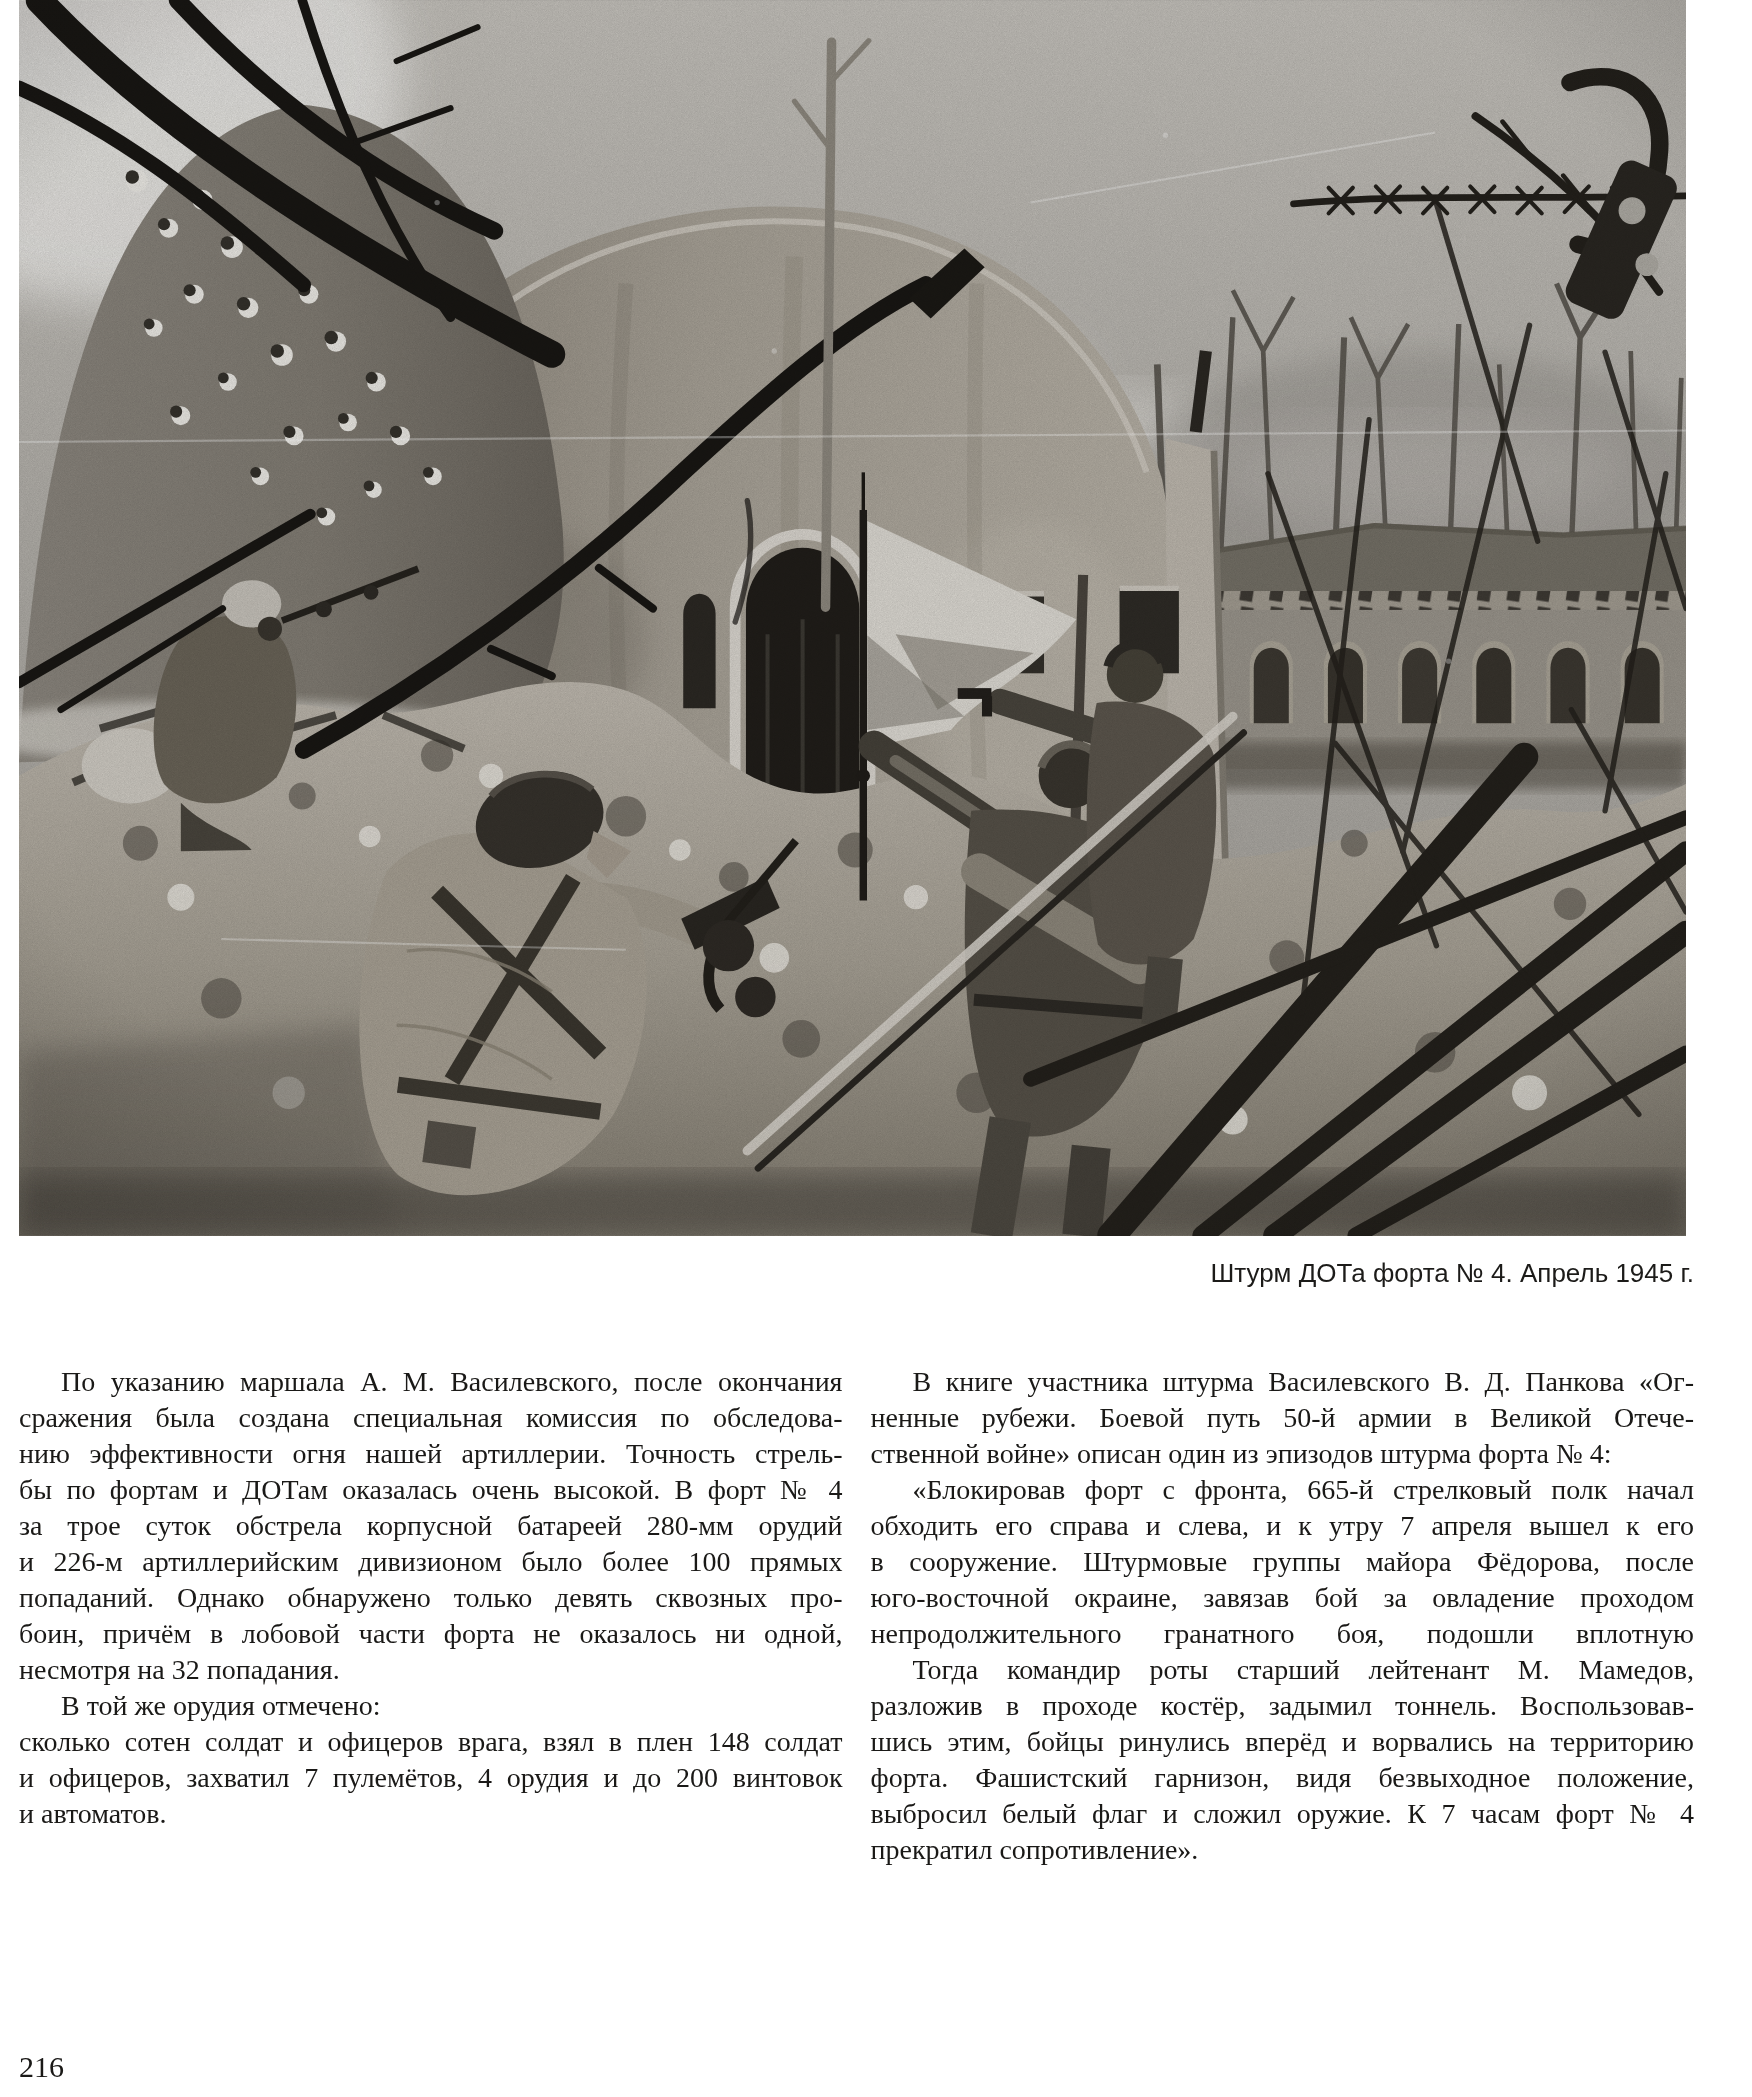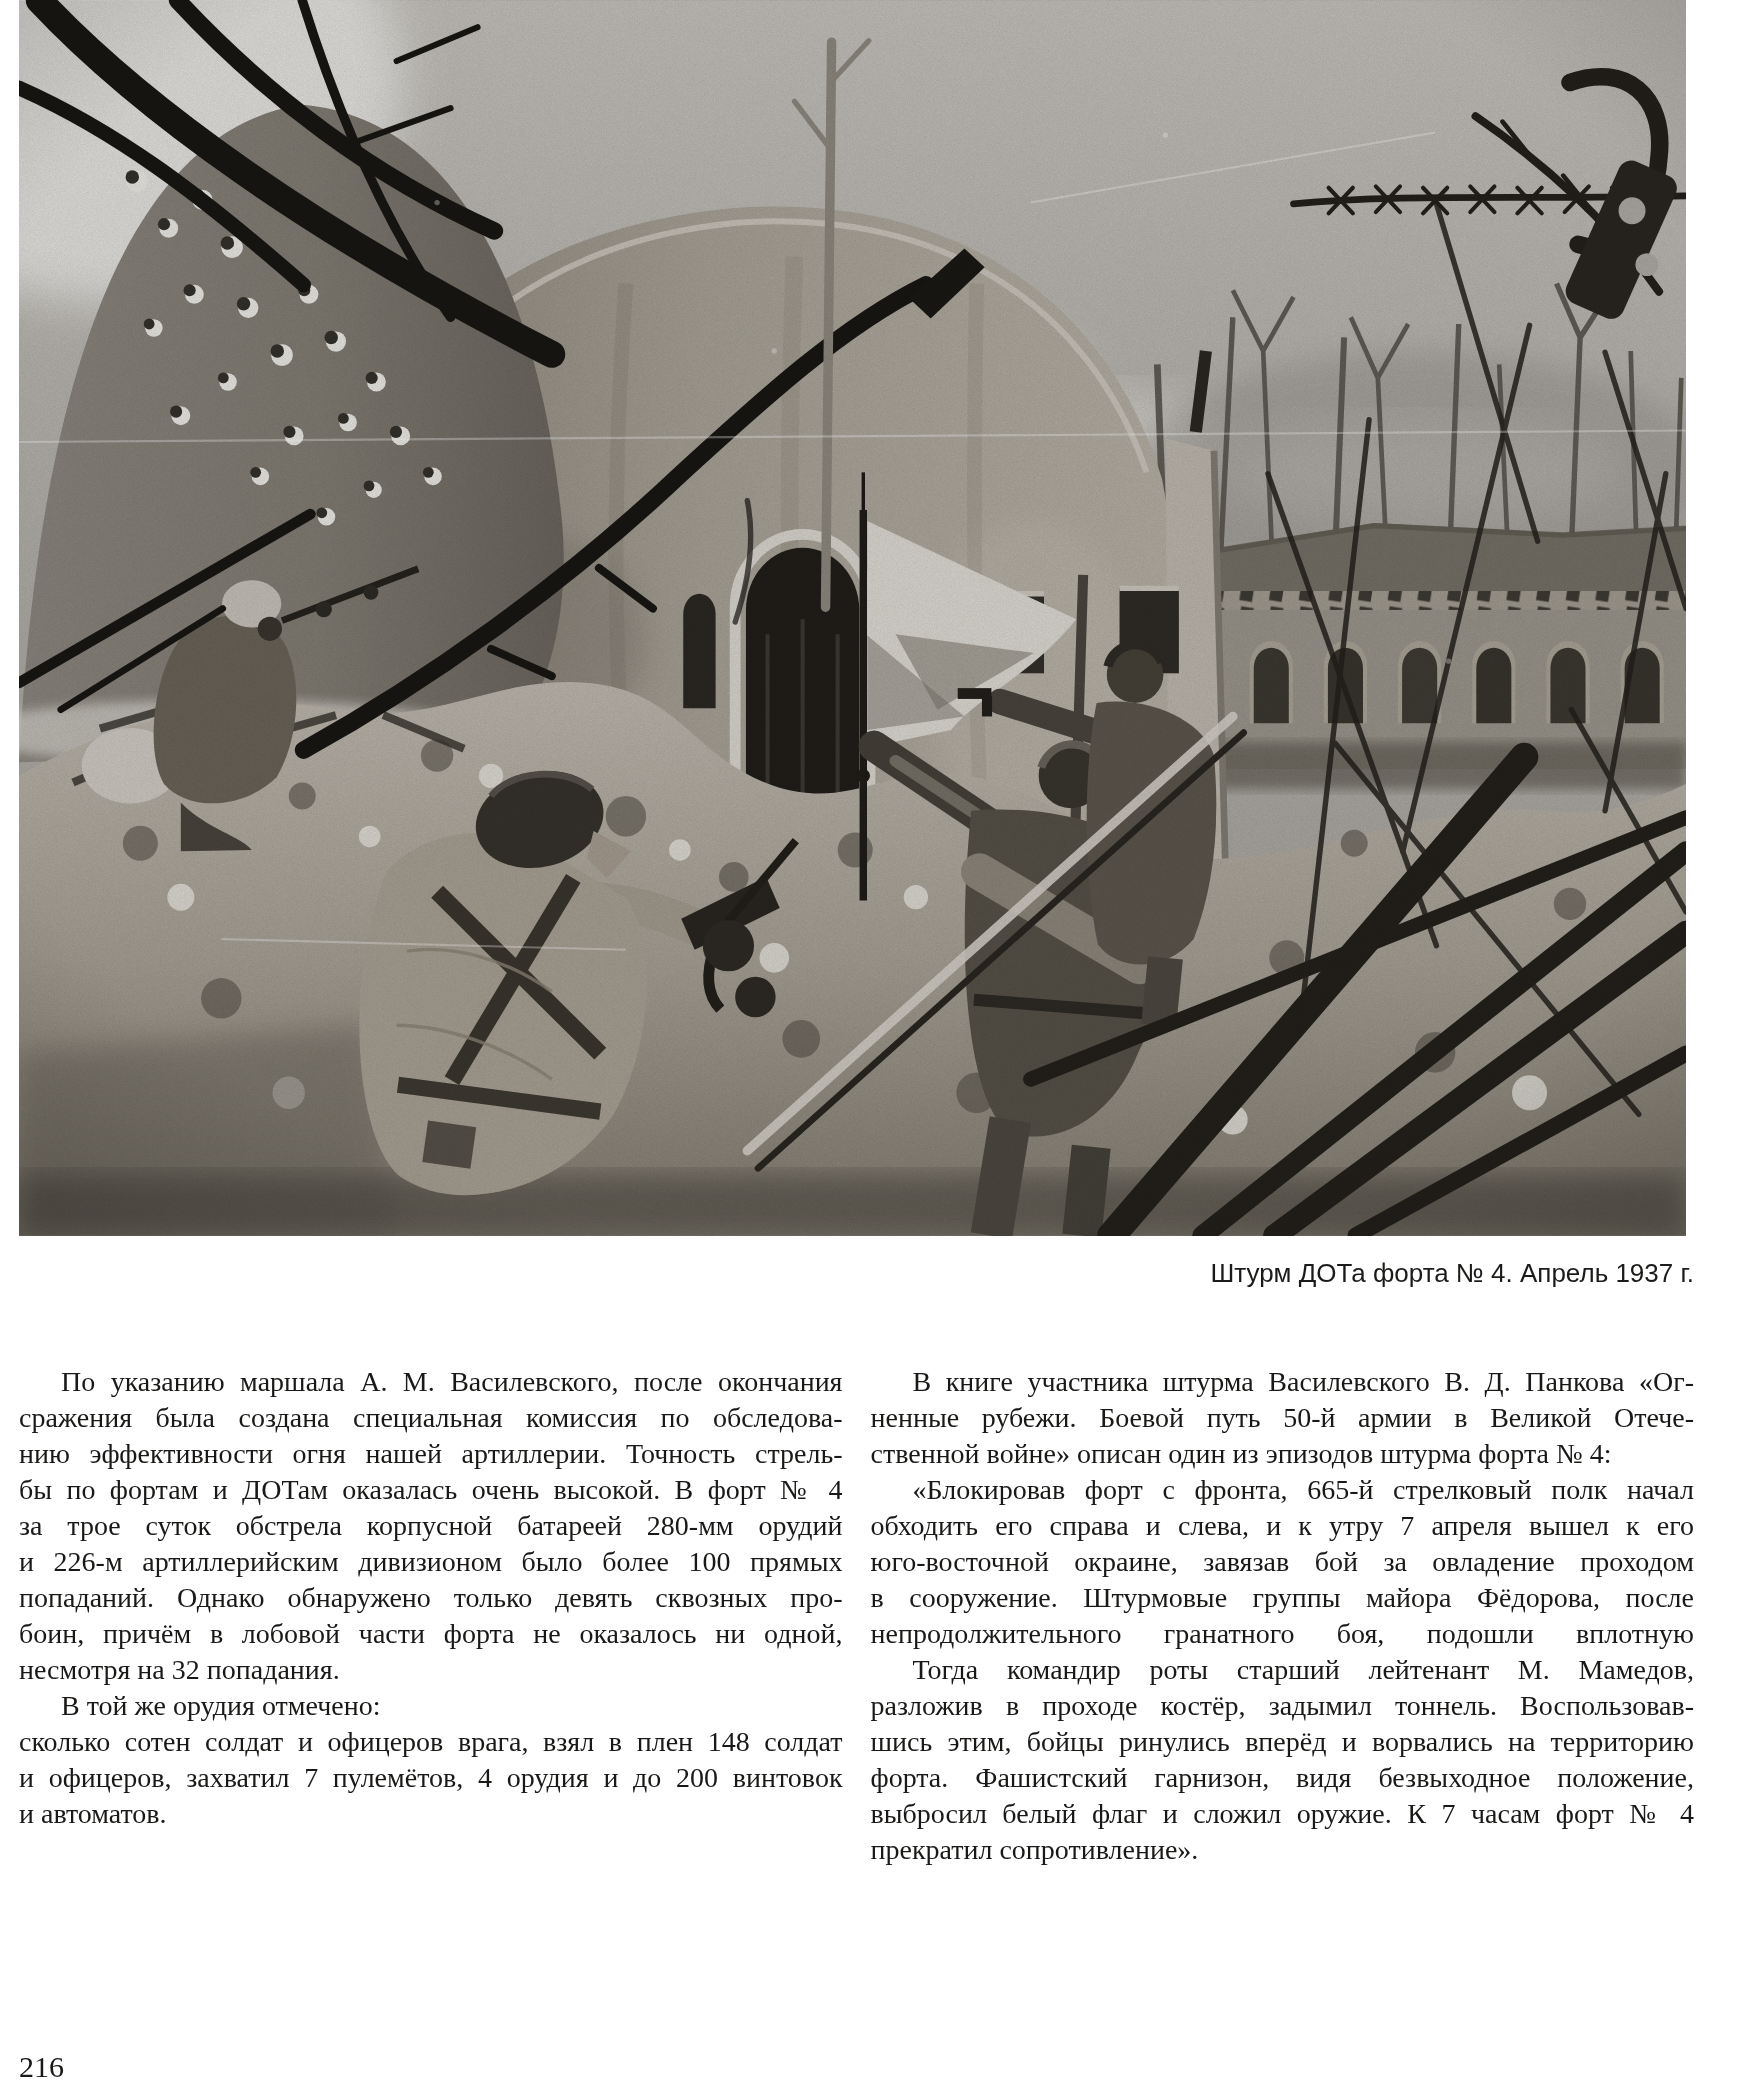--- a/index.html
+++ b/index.html
@@ -358,21 +358,21 @@
           <circle cx="1700" cy="200" r="4" fill="#fff" stroke="none"></circle>
         <circle cx="1120" cy="520" r="4" fill="#fff" stroke="none"></circle>
           <circle cx="2120" cy="980" r="4" fill="#fff" stroke="none"></circle>
       </g>
 
       <rect x="0" y="0" width="2472" height="1832" filter="url(#grain)" opacity=".22"></rect>
       <rect x="0" y="0" width="2472" height="1832" fill="url(#vig)"></rect>
     </svg>
   </figure>
 
-  <div class="caption">Штурм ДОТа форта № 4. Апрель 1937 г.</div>
+  <div class="caption">Штурм ДОТа форта № 4. Апрель 1945 г.</div>
 
   <div class="columns">
     <div class="col" id="col-left">
         <div class="line ind">По указанию маршала А. М. Василевского, после окончания</div>
         <div class="line">сражения была создана специальная комиссия по обследова-</div>
         <div class="line">нию эффективности огня нашей артиллерии. Точность стрель-</div>
         <div class="line">бы по фортам и ДОТам оказалась очень высокой. В форт № 4</div>
         <div class="line">за трое суток обстрела корпусной батареей 280-мм орудий</div>
         <div class="line">и 226-м артиллерийским дивизионом было более 100 прямых</div>
         <div class="line">попаданий. Однако обнаружено только девять сквозных про-</div>
@@ -382,22 +382,22 @@
         <div class="line it">сколько сотен солдат и офицеров врага, взял в плен 148 солдат</div>
         <div class="line it">и офицеров, захватил 7 пулемётов, 4 орудия и до 200 винтовок</div>
         <div class="line it nj">и автоматов.</div>
       </div>
     <div class="col" id="col-right">
         <div class="line ind">В книге участника штурма Василевского В. Д. Панкова «Ог-</div>
         <div class="line">ненные рубежи. Боевой путь 50-й армии в Великой Отече-</div>
         <div class="line nj">ственной войне» описан один из эпизодов штурма форта № 4:</div>
         <div class="line it ind">«Блокировав форт с фронта, 665-й стрелковый полк начал</div>
         <div class="line it">обходить его справа и слева, и к утру 7 апреля вышел к его</div>
+        <div class="line it">в сооружение. Штурмовые группы майора Фёдорова, после</div>
         <div class="line it">юго-восточной окраине, завязав бой за овладение проходом</div>
-        <div class="line it">в сооружение. Штурмовые группы майора Фёдорова, после</div>
         <div class="line it">непродолжительного гранатного боя, подошли вплотную</div>
         <div class="line it ind">Тогда командир роты старший лейтенант М. Мамедов,</div>
         <div class="line it">разложив в проходе костёр, задымил тоннель. Воспользовав-</div>
         <div class="line it">шись этим, бойцы ринулись вперёд и ворвались на территорию</div>
         <div class="line it">форта. Фашистский гарнизон, видя безвыходное положение,</div>
         <div class="line it">выбросил белый флаг и сложил оружие. К 7 часам форт № 4</div>
         <div class="line it nj">прекратил сопротивление».</div>
       </div>
   </div>
 

